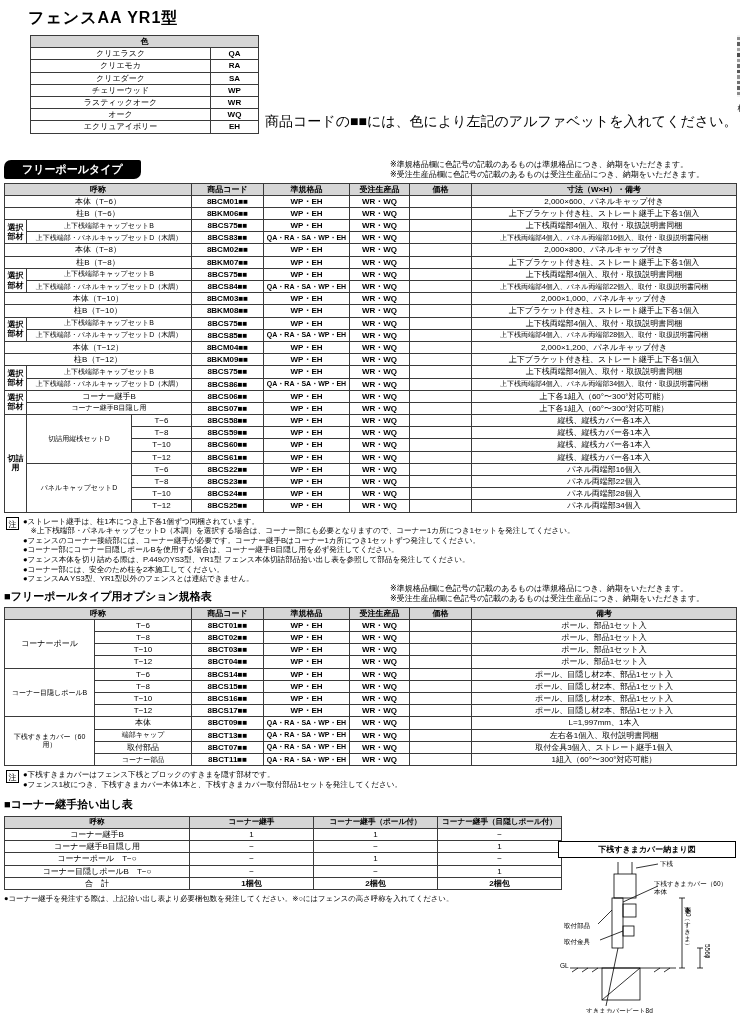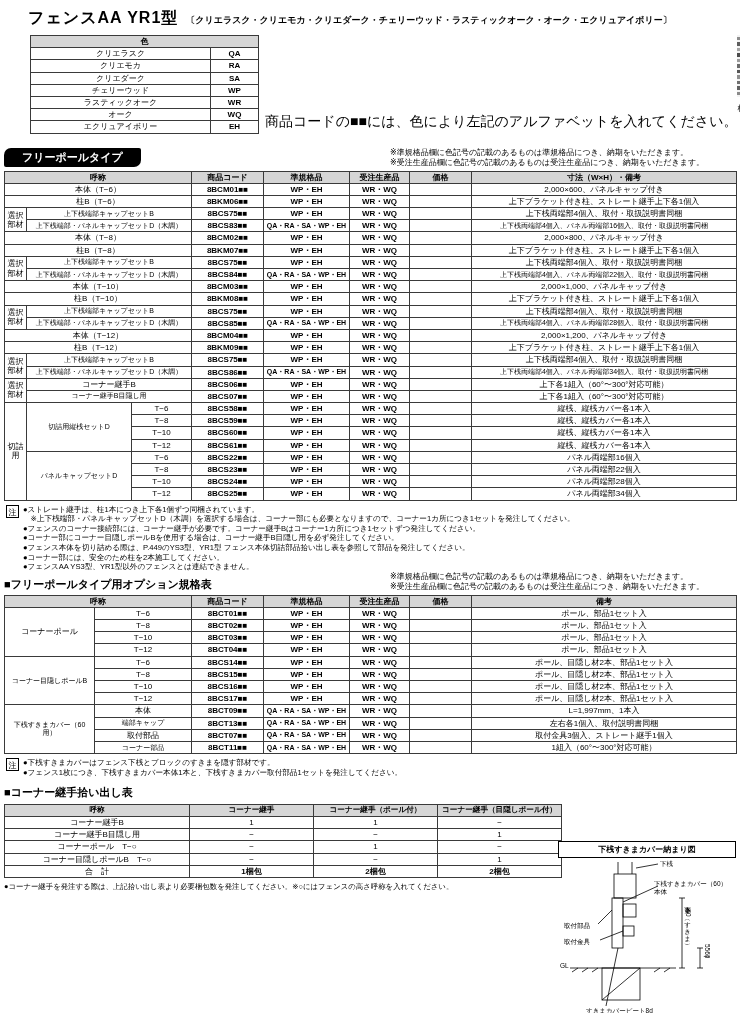--- a/index.html
+++ b/index.html
@@ -1,37 +1,37 @@
 <!DOCTYPE html>
 <html><head>
 <meta charset="utf-8">
 <style>
   *{box-sizing:border-box;margin:0;padding:0}
   html,body{background:#fff}
   body{width:740px;font-family:"Liberation Sans","DejaVu Sans",sans-serif;color:#000}
   .page{position:relative;width:740px;height:1013px;padding:6px 4px 0 4px;overflow:hidden;background:#fff}
 
-  .hdr{display:flex;align-items:baseline;gap:8px;padding:2px 0 6px 24px}
+  .hdr{display:flex;align-items:baseline;padding:2px 0 6px 24px}
   .title{font-size:16px;font-weight:bold;letter-spacing:1px;white-space:nowrap}
   .subtitle{font-size:9px;font-weight:bold;white-space:nowrap}
 
   .toprow{display:flex;align-items:flex-start;padding-left:26px}
   .tbl{border-collapse:collapse;table-layout:fixed;background:#fff}
   .tbl th,.tbl td{border:1px solid #3a3a3a;font-size:8px;text-align:center;vertical-align:middle;padding:1px 2px;line-height:1.15;overflow:hidden}
   .tbl th{background:#d6d6d6;font-weight:bold}
   .tbl td{height:12px}
   .tbl .cd{font-weight:bold}
   .tbl .sm{font-size:7px}
-  .tbl .g{font-weight:normal}
+  .tbl .g{font-weight:bold}
   .color-tbl{width:228px}
   .color-note{align-self:flex-end;font-size:14px;padding:0 0 3px 6px;white-space:nowrap}
   .fence-art{margin-left:auto;width:170px;text-align:left;padding-right:2px}
   .fence-caption{font-size:8px;margin-top:2px}
 
-  .tagrow{display:flex;align-items:flex-start;margin-top:14px}
+  .tagrow{display:flex;align-items:flex-start;margin-top:26px}
   .tag{background:#000;color:#fff;font-size:11px;font-weight:bold;padding:2px 18px;border-radius:7px 2px 7px 2px;white-space:nowrap}
   .notices{margin-left:auto;width:346px;font-size:8px;line-height:10px}
   .notices div{white-space:nowrap}
 
   .main-tbl,.opt-tbl{width:732px;margin-top:3px}
 
   .notesrow{display:flex;gap:4px;margin-top:4px;padding-left:2px}
   .chu{flex:none;width:13px;height:13px;border:1px solid #000;font-size:8px;line-height:13px;text-align:center}
   .notes{font-size:7.6px;line-height:9.6px}
   .notes div{white-space:nowrap;overflow:hidden}
@@ -50,21 +50,20 @@
   .dlabel{position:absolute;font-size:6.5px;line-height:7.5px;white-space:nowrap}
   .dlabel.v{writing-mode:vertical-rl;white-space:normal}
 </style>
 </head>
 <body>
 
 <div class="page">
 
   <header class="hdr">
     <span class="title">フェンスAA YR1型</span>
-    <span class="subtitle">〔クリエラスク・クリエモカ・クリエダーク・チェリーウッド・ラスティックオーク・オーク・エクリュアイボリー〕</span>
   </header>
 
   <div class="toprow">
     <table class="tbl color-tbl">
         <colgroup>
           <col style="width: 180px;">
           <col style="width: 48px;">
         </colgroup>
         <thead>
           <tr>

